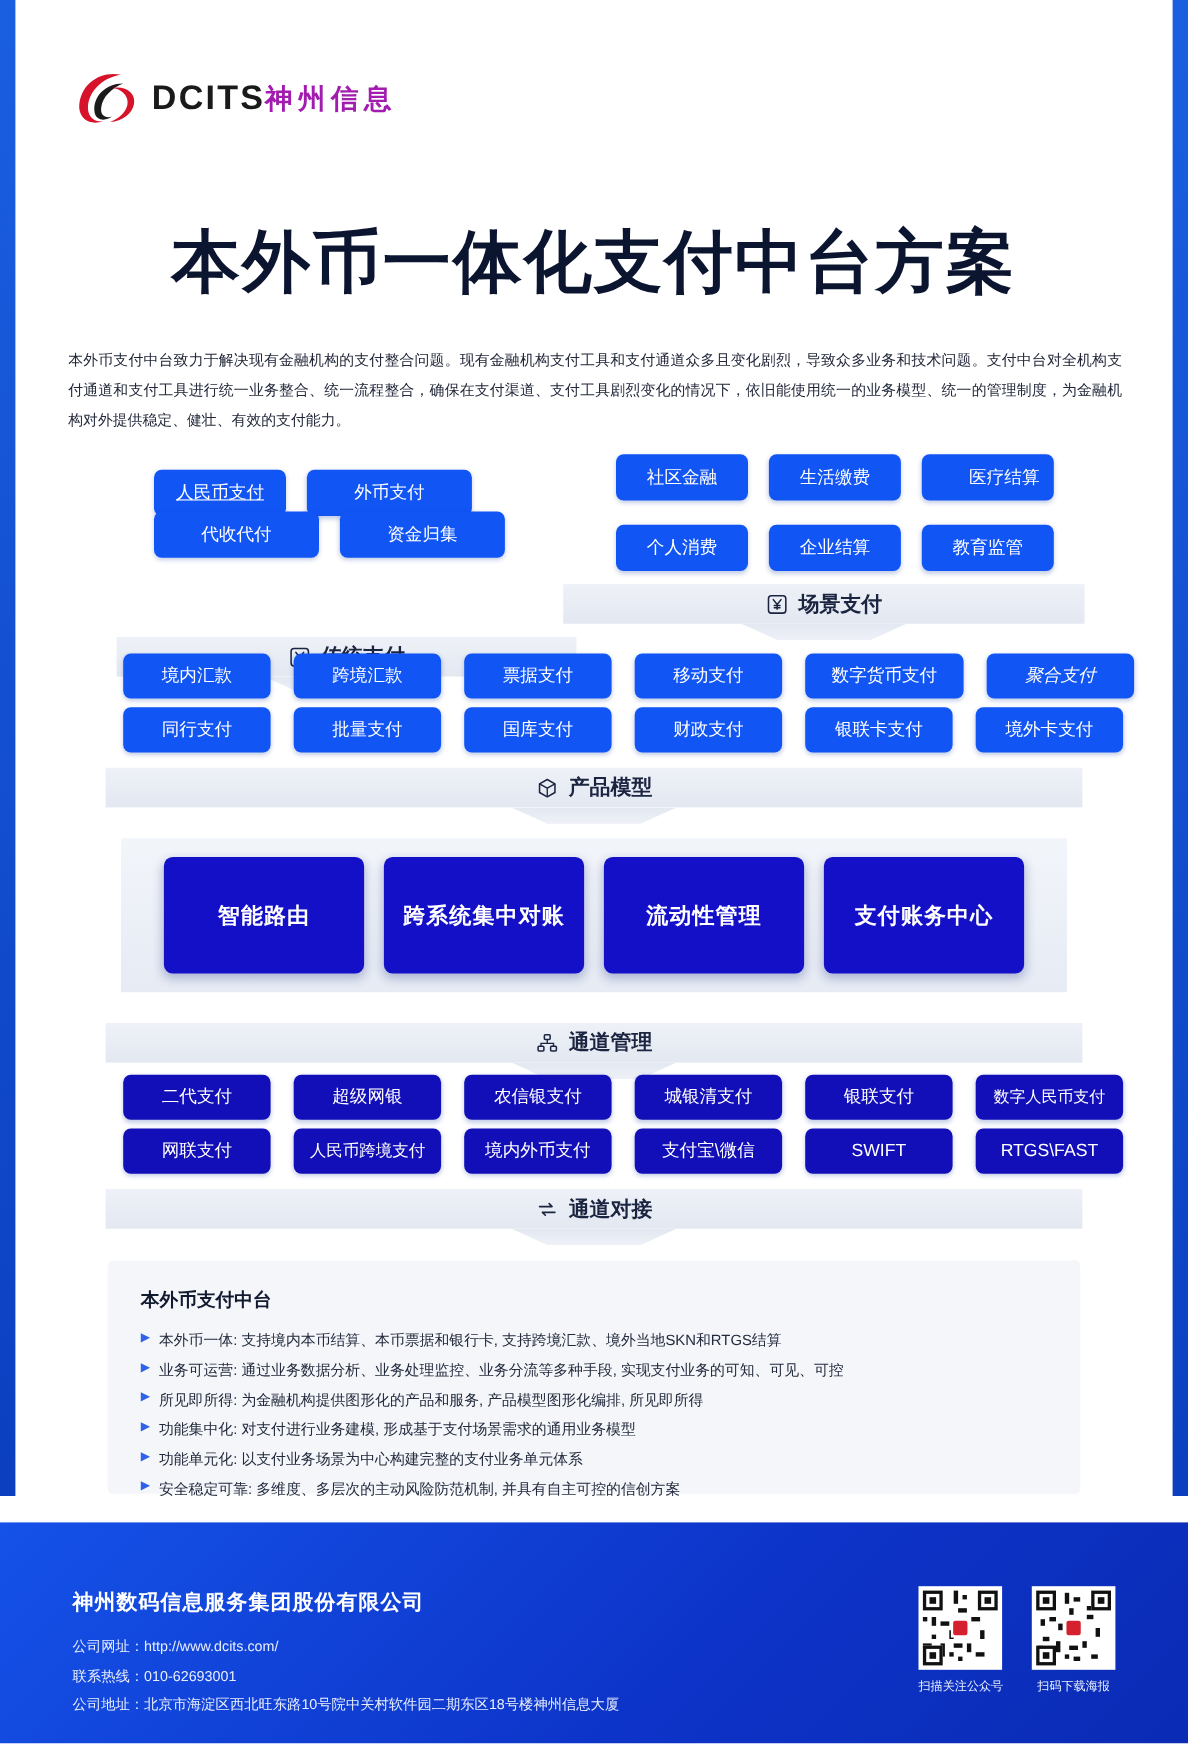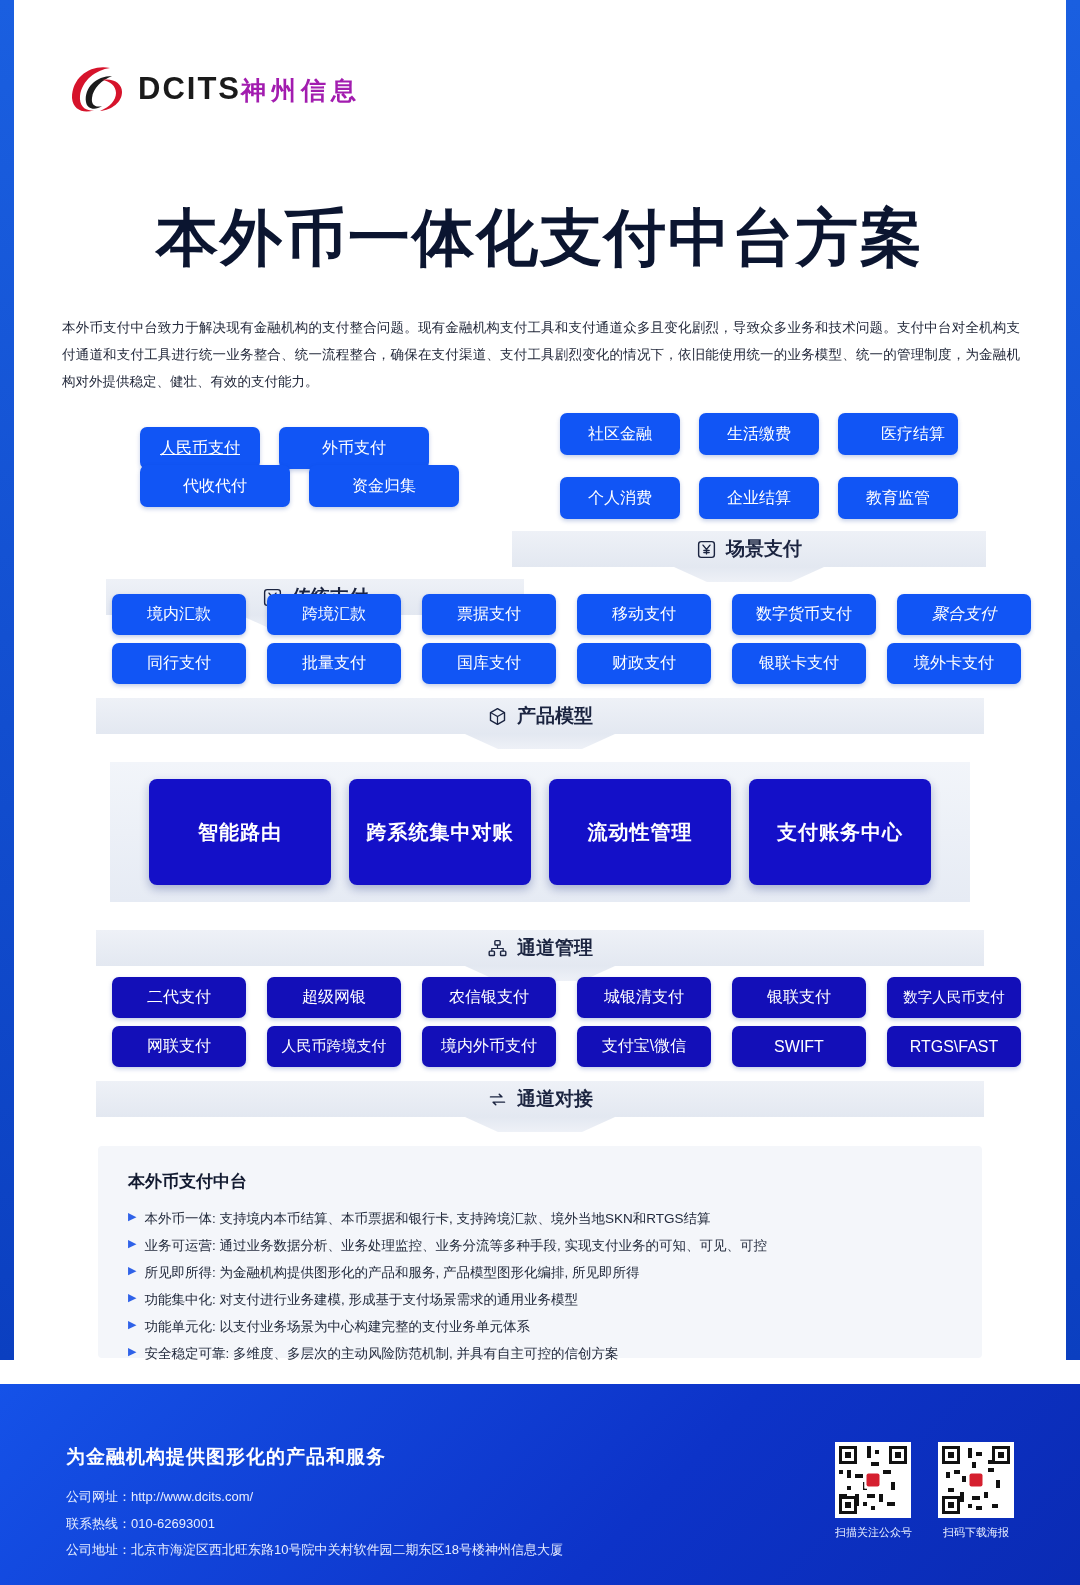--- a/index.html
+++ b/index.html
@@ -428,21 +428,21 @@
       <span>功能单元化: 以支付业务场景为中心构建完整的支付业务单元体系</span>
     </div>
     <div class="feat-item">
       <span class="feat-arrow">▶</span>
       <span>安全稳定可靠: 多维度、多层次的主动风险防范机制, 并具有自主可控的信创方案</span>
     </div>
   </div>
 
   <div class="footer-strip"></div>
   <div class="footer">
-    <div class="f-company">为金融机构提供图形化的产品和服务</div>
+    <div class="f-company">神州数码信息服务集团股份有限公司</div>
     <div class="f-lines">
       <div>公司网址：http://www.dcits.com/</div>
       <div>联系热线：010-62693001</div>
       <div>公司地址：北京市海淀区西北旺东路10号院中关村软件园二期东区18号楼神州信息大厦</div>
     </div>
 
     <div class="qr-wrap">
       <div class="qr-item">
         <div class="qr-box">
           <div class="qr-noise">

